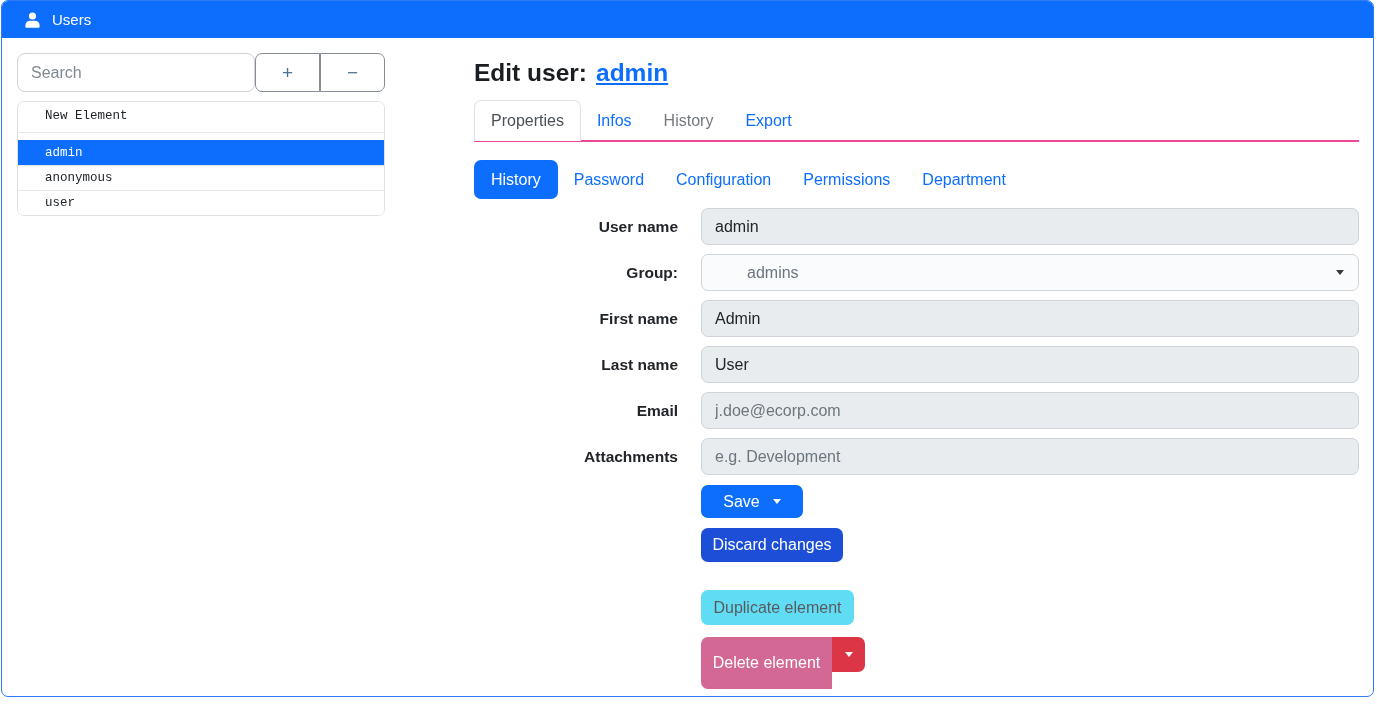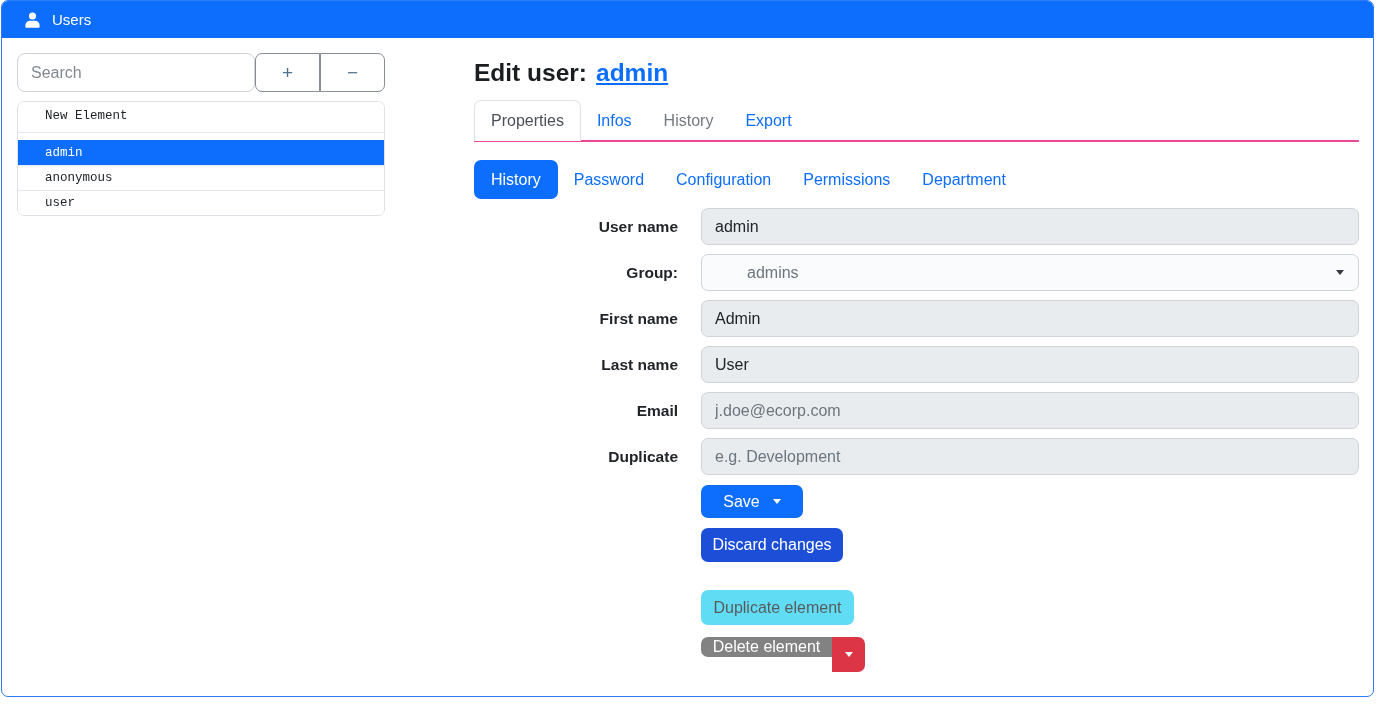--- a/index.html
+++ b/index.html
@@ -105,21 +105,21 @@
   .btn-save {
     margin:10px 0 0 227px; width:102px; height:33px; background:#0d6efd; gap:13px;
   }
   .btn-discard { margin:10px 12px 0 227px; width:142px; height:34px; background:#1d4ed8; }
   .btn-duplicate {
     margin:28px 0 0 227px; width:153px; height:35px; background:#0dcaf0;
     color:#000; opacity:0.65; cursor:default;
   }
   .delete-group { margin:12px 0 0 227px; display:flex; height:35px; }
   .btn-delete-main {
-    width:131px; height:20px; background:#404040; opacity:0.65;
+    width:131px; height:52px; background:#be185d; opacity:0.65;
     border-radius:7px 0 0 7px; cursor:default;
   }
   .btn-delete-caret {
     width:33px; height:35px; background:#dc3545; border-radius:0 7px 7px 0;
   }
 </style>
 </head>
 <body>
 
 <div class="app-card">
@@ -195,21 +195,21 @@
         <div class="form-label">Last name</div>
         <input class="form-control" type="text" readonly="" value="User" style="">
       </div>
 
       <div class="form-row">
         <div class="form-label">Email</div>
         <input class="form-control" type="text" placeholder="j.doe@ecorp.com" style="">
       </div>
 
       <div class="form-row">
-        <div class="form-label">Duplicate</div>
+        <div class="form-label">Attachments</div>
         <input class="form-control" type="text" placeholder="e.g. Development" style="">
       </div>
 
       <button class="btn btn-save">
         <span>Save</span>
         <span class="caret white"></span>
       </button>
 
       <button class="btn btn-discard">Discard changes</button>
 

